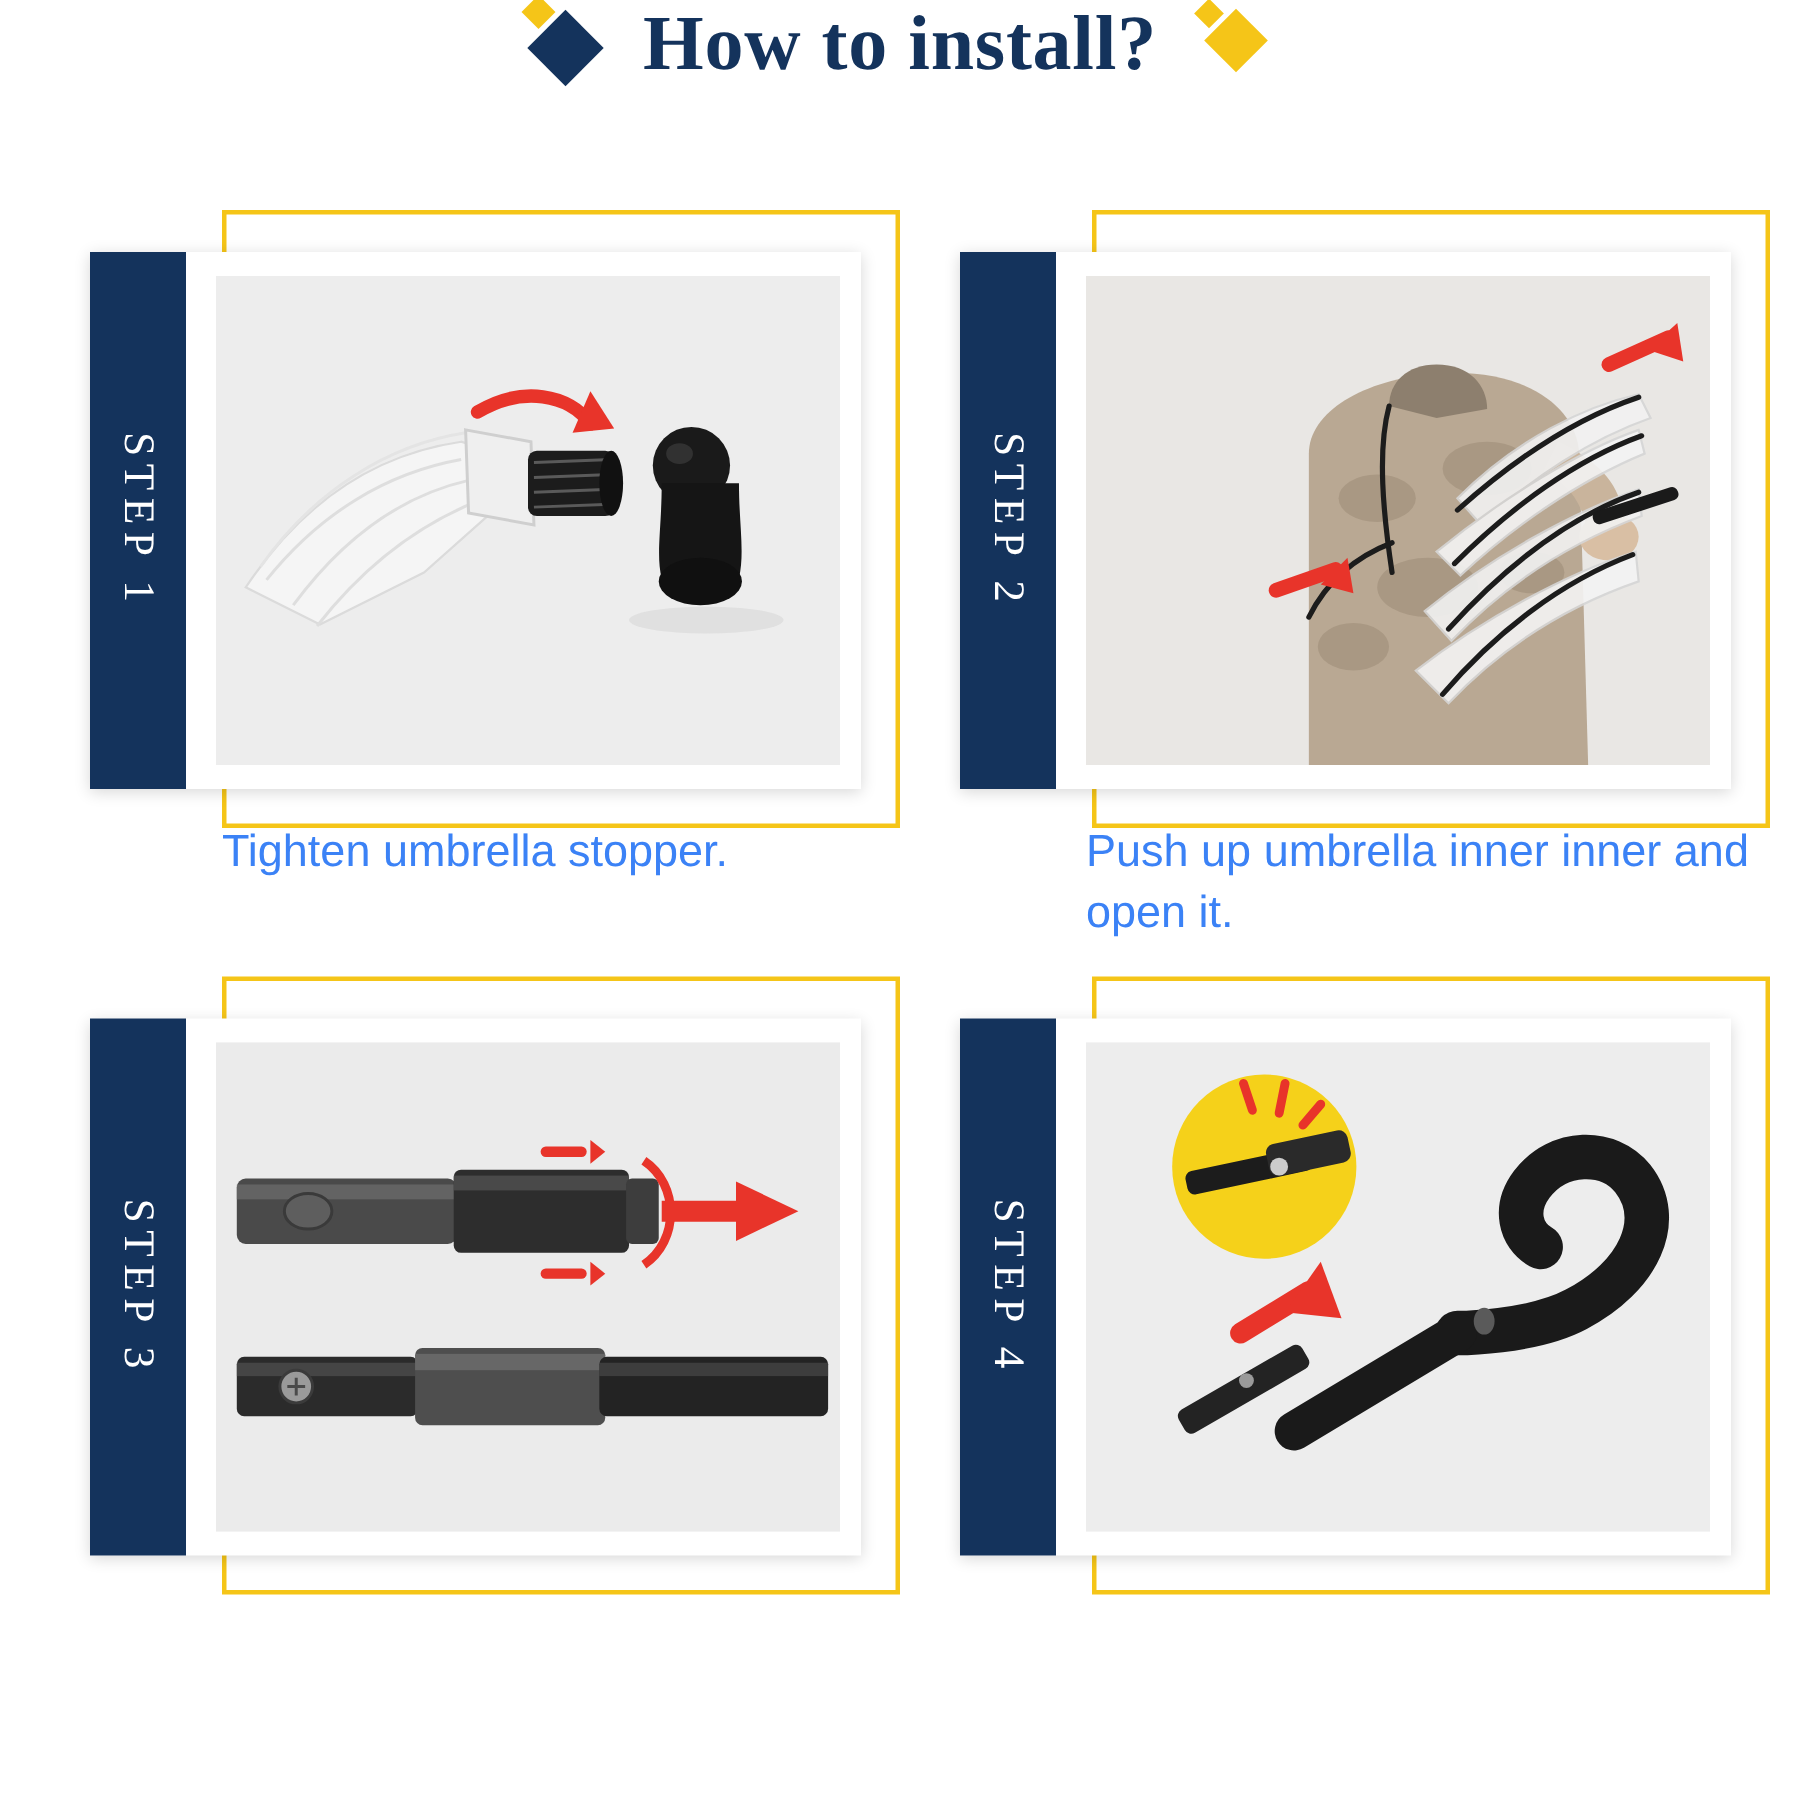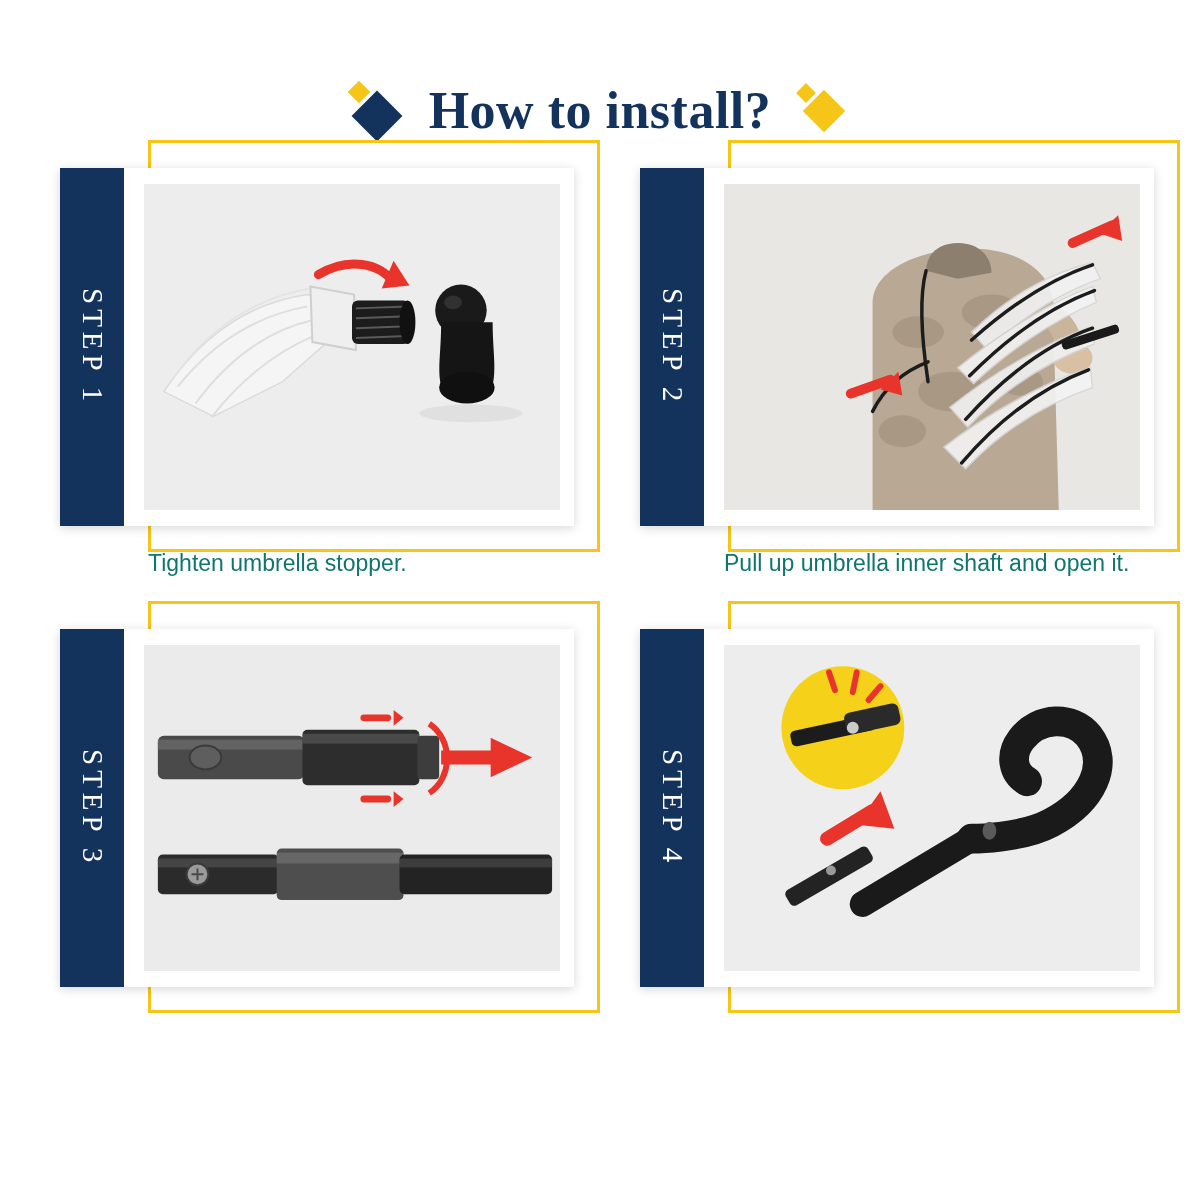--- a/index.html
+++ b/index.html
@@ -19,21 +19,21 @@
     width: 1200px;
     height: 1200px;
     box-sizing: border-box;
   }
 
   
   .header {
     position: relative;
     height: 140px;
     display: flex;
-    align-items: flex-end;
+    align-items: flex-start;
     justify-content: center;
     gap: 24px;
   }
   .title {
     font-family: "Liberation Serif", serif;
     font-weight: bold;
     font-size: 52px;
     color: #14335c;
     letter-spacing: 0.5px;
     white-space: nowrap;
@@ -135,23 +135,23 @@
     position: relative;
     margin: 16px 14px 16px 20px;
     background: #ededed;
     overflow: hidden;
   }
 
   .caption {
     margin-top: 22px;
     padding-left: 88px;
     padding-right: 4px;
-    font-size: 23px;
+    font-size: 30px;
     line-height: 1.35;
-    color: #0f766e;
+    color: #3b82f6;
   }
   .step-2 .caption, .step-4 .caption { padding-left: 84px; }
 </style>
 </head>
 <body>
 
 <div class="page">
 
   <div class="header">
     <div class="deco-left">
@@ -257,21 +257,21 @@
 
             <rect x="340" y="160" width="60" height="9" rx="4" transform="rotate(-18 340 160)" fill="#1a1a1a"></rect>
 
             <path d="M352 60 L392 42" stroke="#e8342a" stroke-width="10" stroke-linecap="round"></path>
             <polygon points="398,32 402,58 378,50" fill="#e8342a"></polygon>
             <path d="M128 212 L168 198" stroke="#e8342a" stroke-width="10" stroke-linecap="round"></path>
             <polygon points="176,190 180,214 158,208" fill="#e8342a"></polygon>
           </svg>
         </div>
       </div>
-      <div class="caption">Pull up umbrella inner shaft and open it.</div>
+      <div class="caption">Push up umbrella inner inner and open it.</div>
     </div>
 
     <div class="step step-3">
       <div class="bracket"></div>
       <div class="card">
         <div class="step-label">
           <span>STEP 3</span>
         </div>
         <div class="photo">
           <svg viewBox="0 0 420 330" width="100%" height="100%" preserveAspectRatio="xMidYMid slice">

